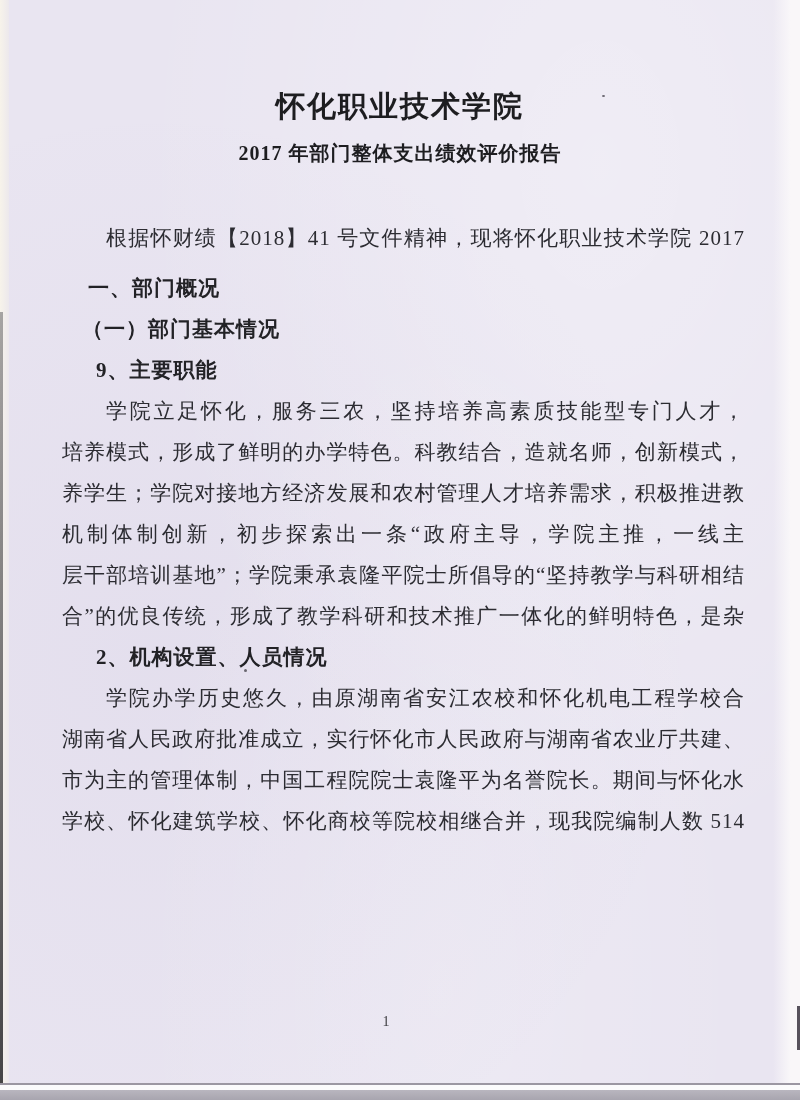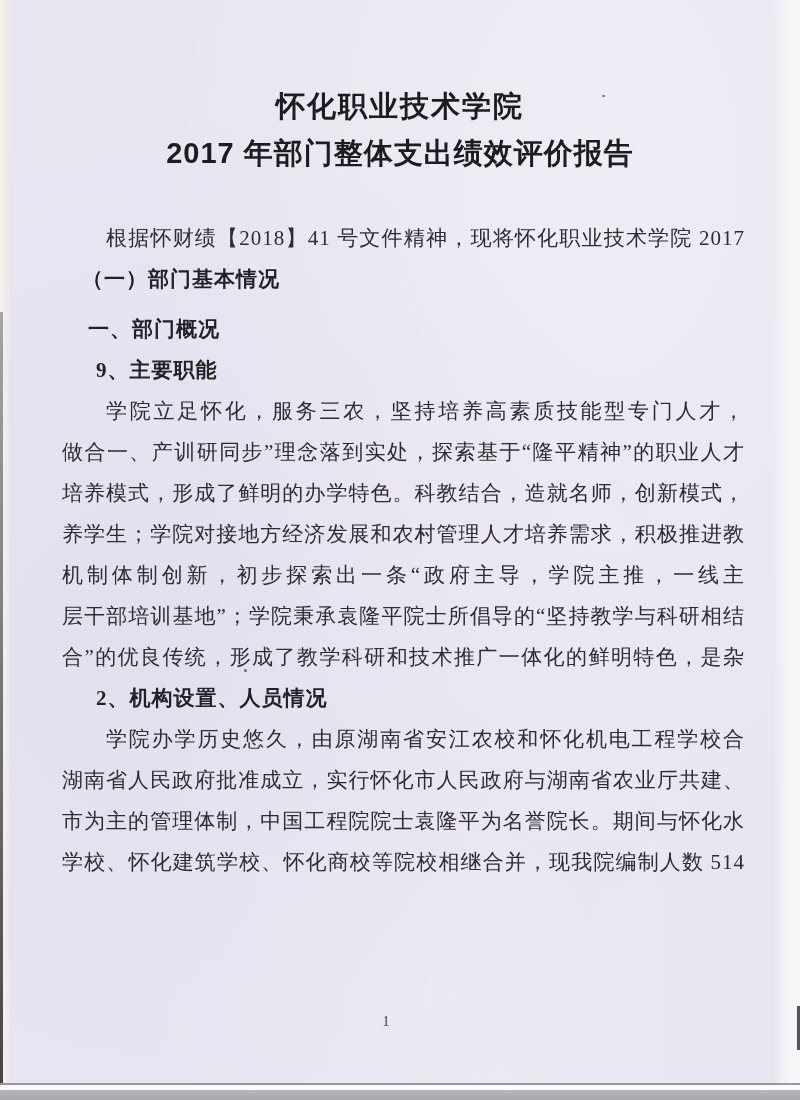--- a/index.html
+++ b/index.html
@@ -28,21 +28,21 @@
   .edge-bottom-shadow    { position:absolute; left:0; right:0; top:1090px; height:10px;
                            background:linear-gradient(#b9b6bf,#a8a5af); }
   .speck { position:absolute; border-radius:50%; background:#6a6770; }
 
   
   .title-block {
     position:absolute; top:88px; left:0; width:800px; text-align:center;
     font-family:"Liberation Sans","DejaVu Sans",sans-serif; font-weight:bold; color:#1d1d20;
   }
   .title-line1 { font-size:29px; letter-spacing:2px; line-height:36px; }
-  .title-line2 { font-size:29px; letter-spacing:1px; line-height:36px; margin-top:11px; }
+  .title-line2 { font-size:20px; letter-spacing:1px; line-height:36px; margin-top:11px;font-family:Liberation Serif, serif; }
 
   .content {
     position:absolute; left:62px; top:218px; width:683px;
     font-size:21px; letter-spacing:1px; color:#2c2c32;
   }
   .line {
     height:41px; line-height:41px; overflow:hidden;
     text-align:justify; text-align-last:justify;
   }
   .line.last { text-align:left; text-align-last:left; }
@@ -74,26 +74,25 @@
 
   <div class="title-block">
     <div class="title-line1">怀化职业技术学院</div>
     <div class="title-line2">2017 年部门整体支出绩效评价报告</div>
   </div>
 
   <div class="content">
 
     <div class="line indent2">根据怀财绩【2018】41 号文件精神，现将怀化职业技术学院 2017 年度</div>
 
+    <div class="line heading h-sec">一、部门概况</div>
     <div class="line heading h-sub">（一）部门基本情况</div>
-    <div class="line heading h-sec">一、部门概况</div>
     <div class="line heading h-item">9、主要职能</div>
 
     <div class="line indent2">学院立足怀化，服务三农，坚持培养高素质技能型专门人才，将“教学</div>
-    <div class="line">做合一、产训研同步”理念落到实处，探索基于“隆平精神”的职业人才</div>
     <div class="line">培养模式，形成了鲜明的办学特色。科教结合，造就名师，创新模式，培</div>
     <div class="line">养学生；学院对接地方经济发展和农村管理人才培养需求，积极推进教育</div>
     <div class="line">机制体制创新，初步探索出一条“政府主导，学院主推，一线主动”的“校</div>
     <div class="line">层干部培训基地”；学院秉承袁隆平院士所倡导的“坚持教学与科研相结</div>
     <div class="line">合”的优良传统，形成了教学科研和技术推广一体化的鲜明特色，是杂交</div>
 
     <div class="line heading h-item">2、机构设置、人员情况</div>
 
     <div class="line indent2">学院办学历史悠久，由原湖南省安江农校和怀化机电工程学校合并，经</div>
     <div class="line">湖南省人民政府批准成立，实行怀化市人民政府与湖南省农业厅共建、以</div>

